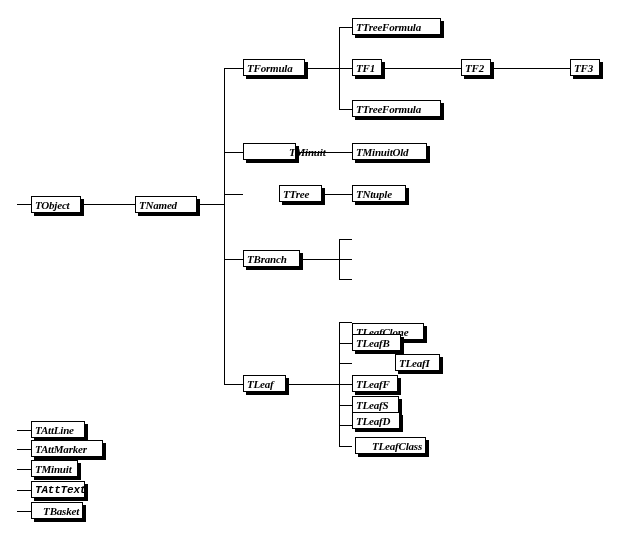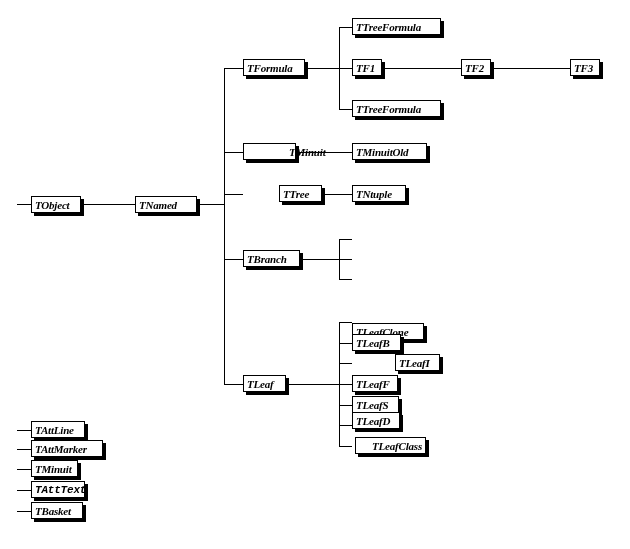--- a/index.html
+++ b/index.html
@@ -119,15 +119,15 @@
   <div class="node" style="left:352px; top:354px; width:45px;margin-left:43px;">TLeafI</div>
   <div class="node" style="left:352px; top:375px; width:46px;">TLeafF</div>
   <div class="node" style="left:352px; top:396px; width:47px;">TLeafS</div>
   <div class="node" style="left:352px; top:412px; width:48px;">TLeafD</div>
   <div class="node" style="left:355px; top:437px; width:71px;text-align:right;">TLeafClass</div>
 
   <div class="node" style="left:31px; top:421px; width:54px;">TAttLine</div>
   <div class="node" style="left:31px; top:440px; width:72px;">TAttMarker</div>
   <div class="node" style="left:31px; top:460px; width:47px;">TMinuit</div>
   <div class="node" style="left:31px; top:481px; width:54px;font-family:Liberation Mono, monospace;">TAttText</div>
-  <div class="node" style="left:31px; top:502px; width:52px;">TBasket</div>
+  <div class="node" style="left:31px; top:502px; width:52px;text-align:right;">TBasket</div>
 
 </div>
 
 </body></html>

